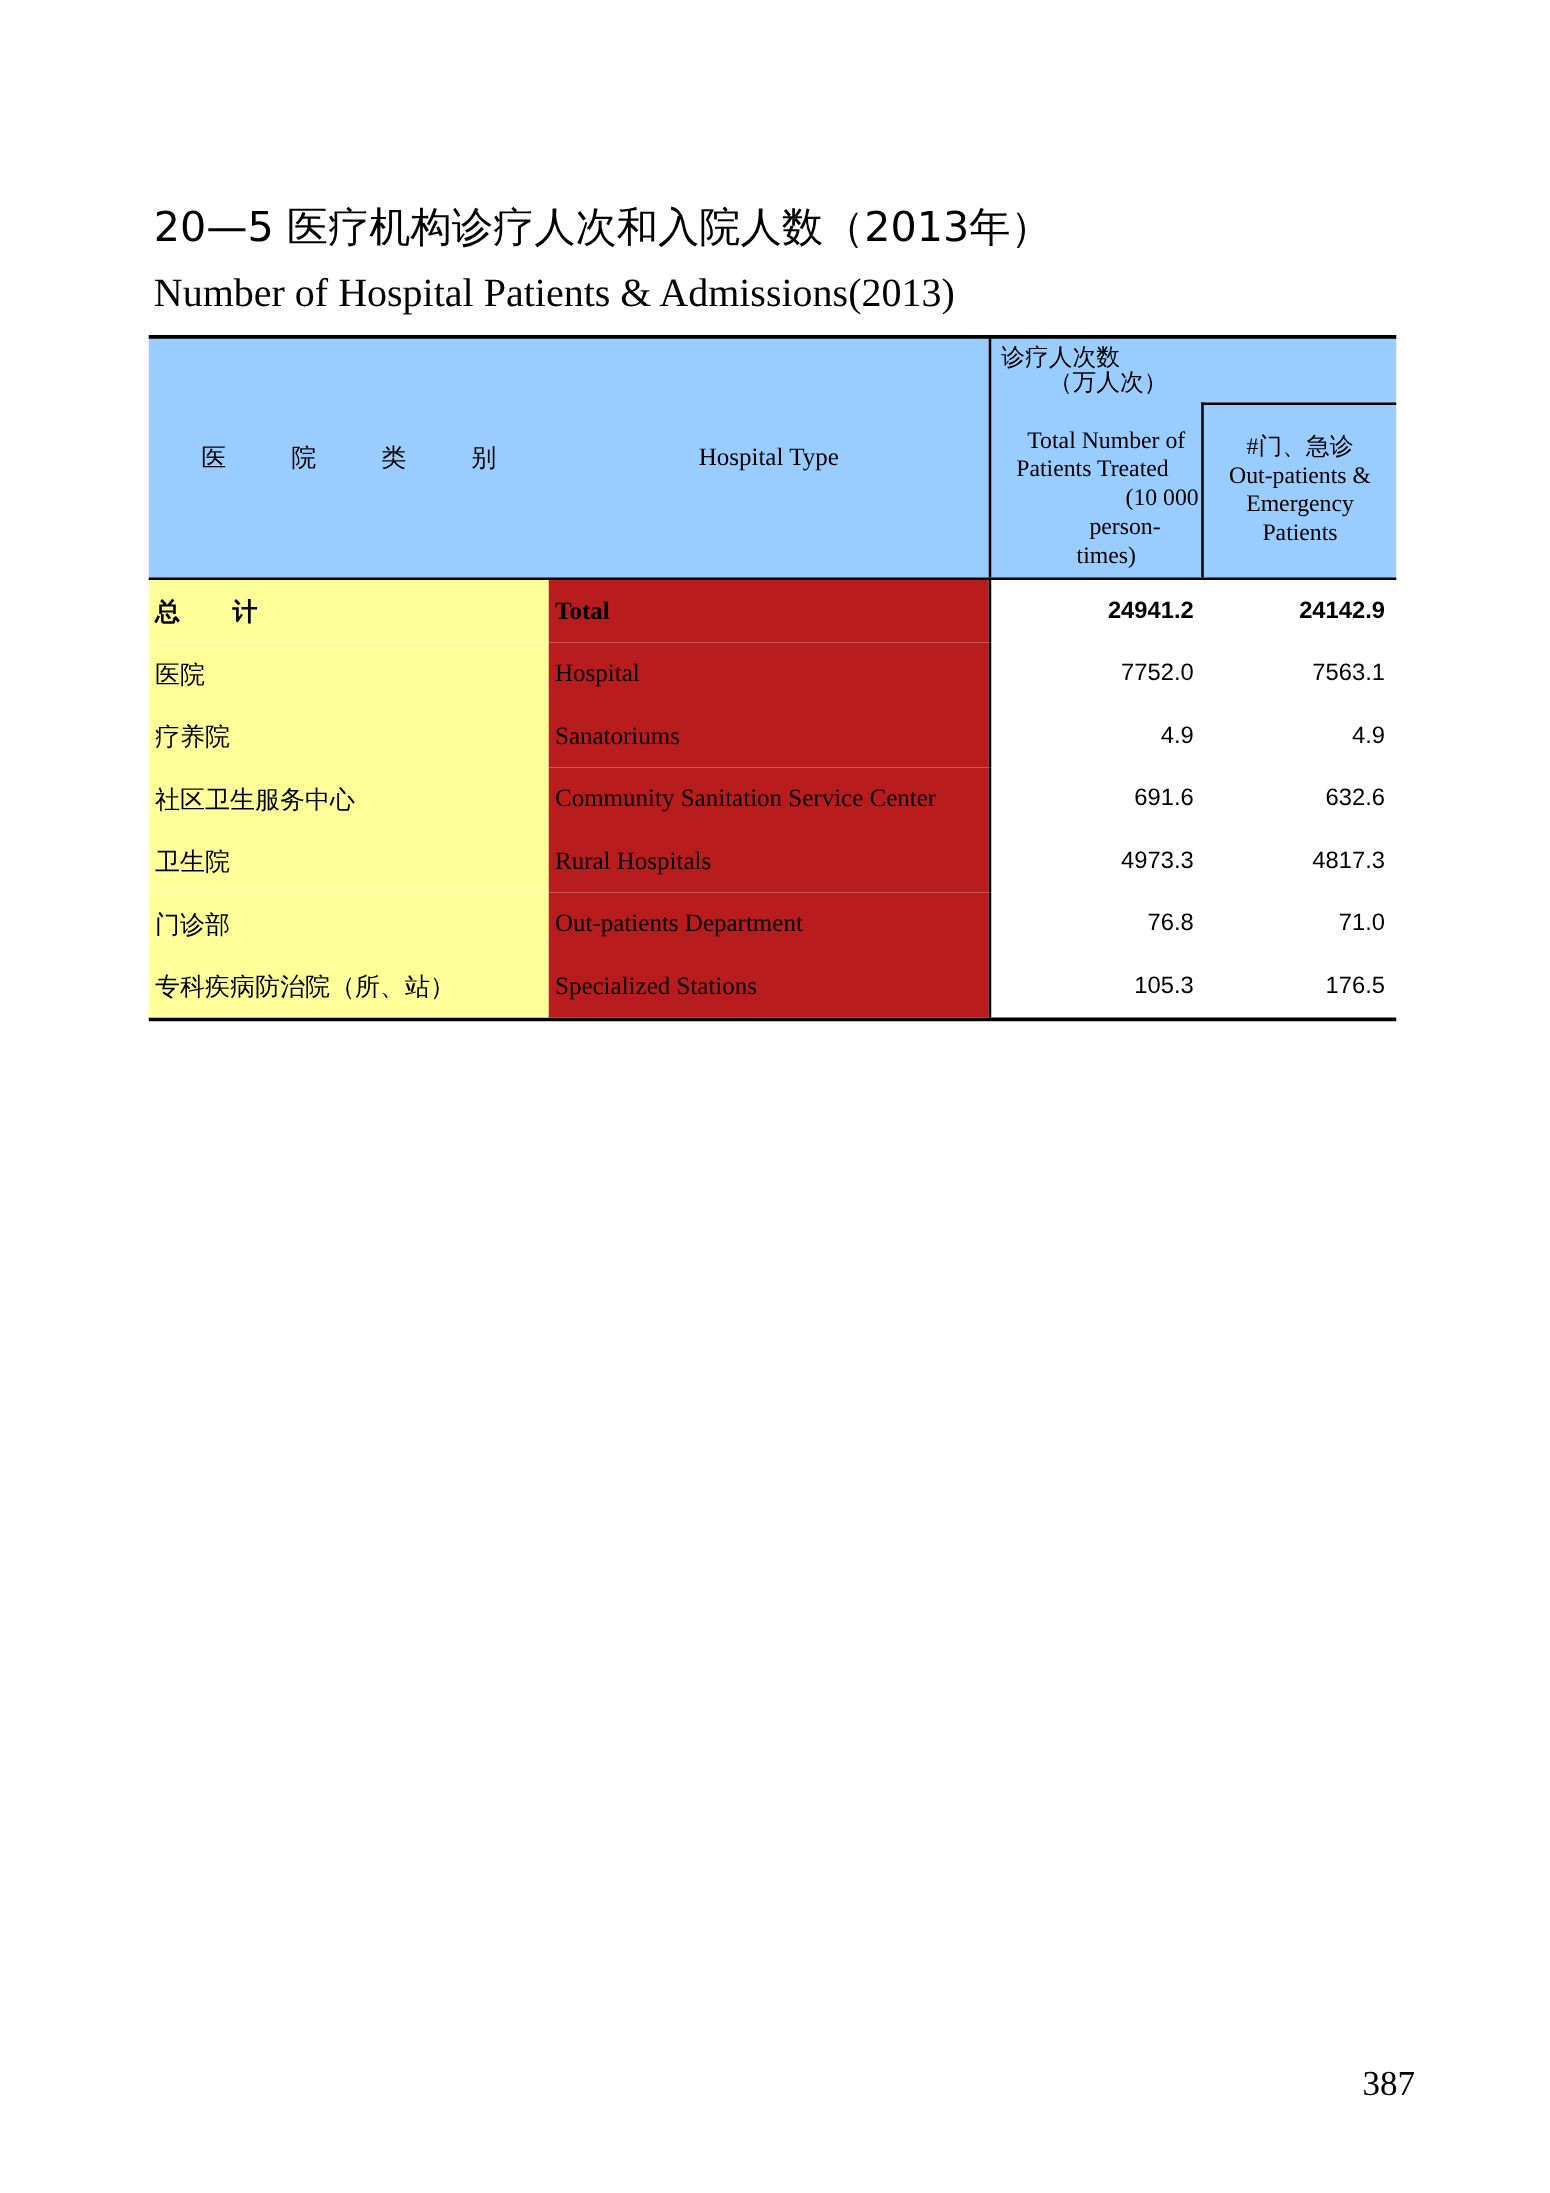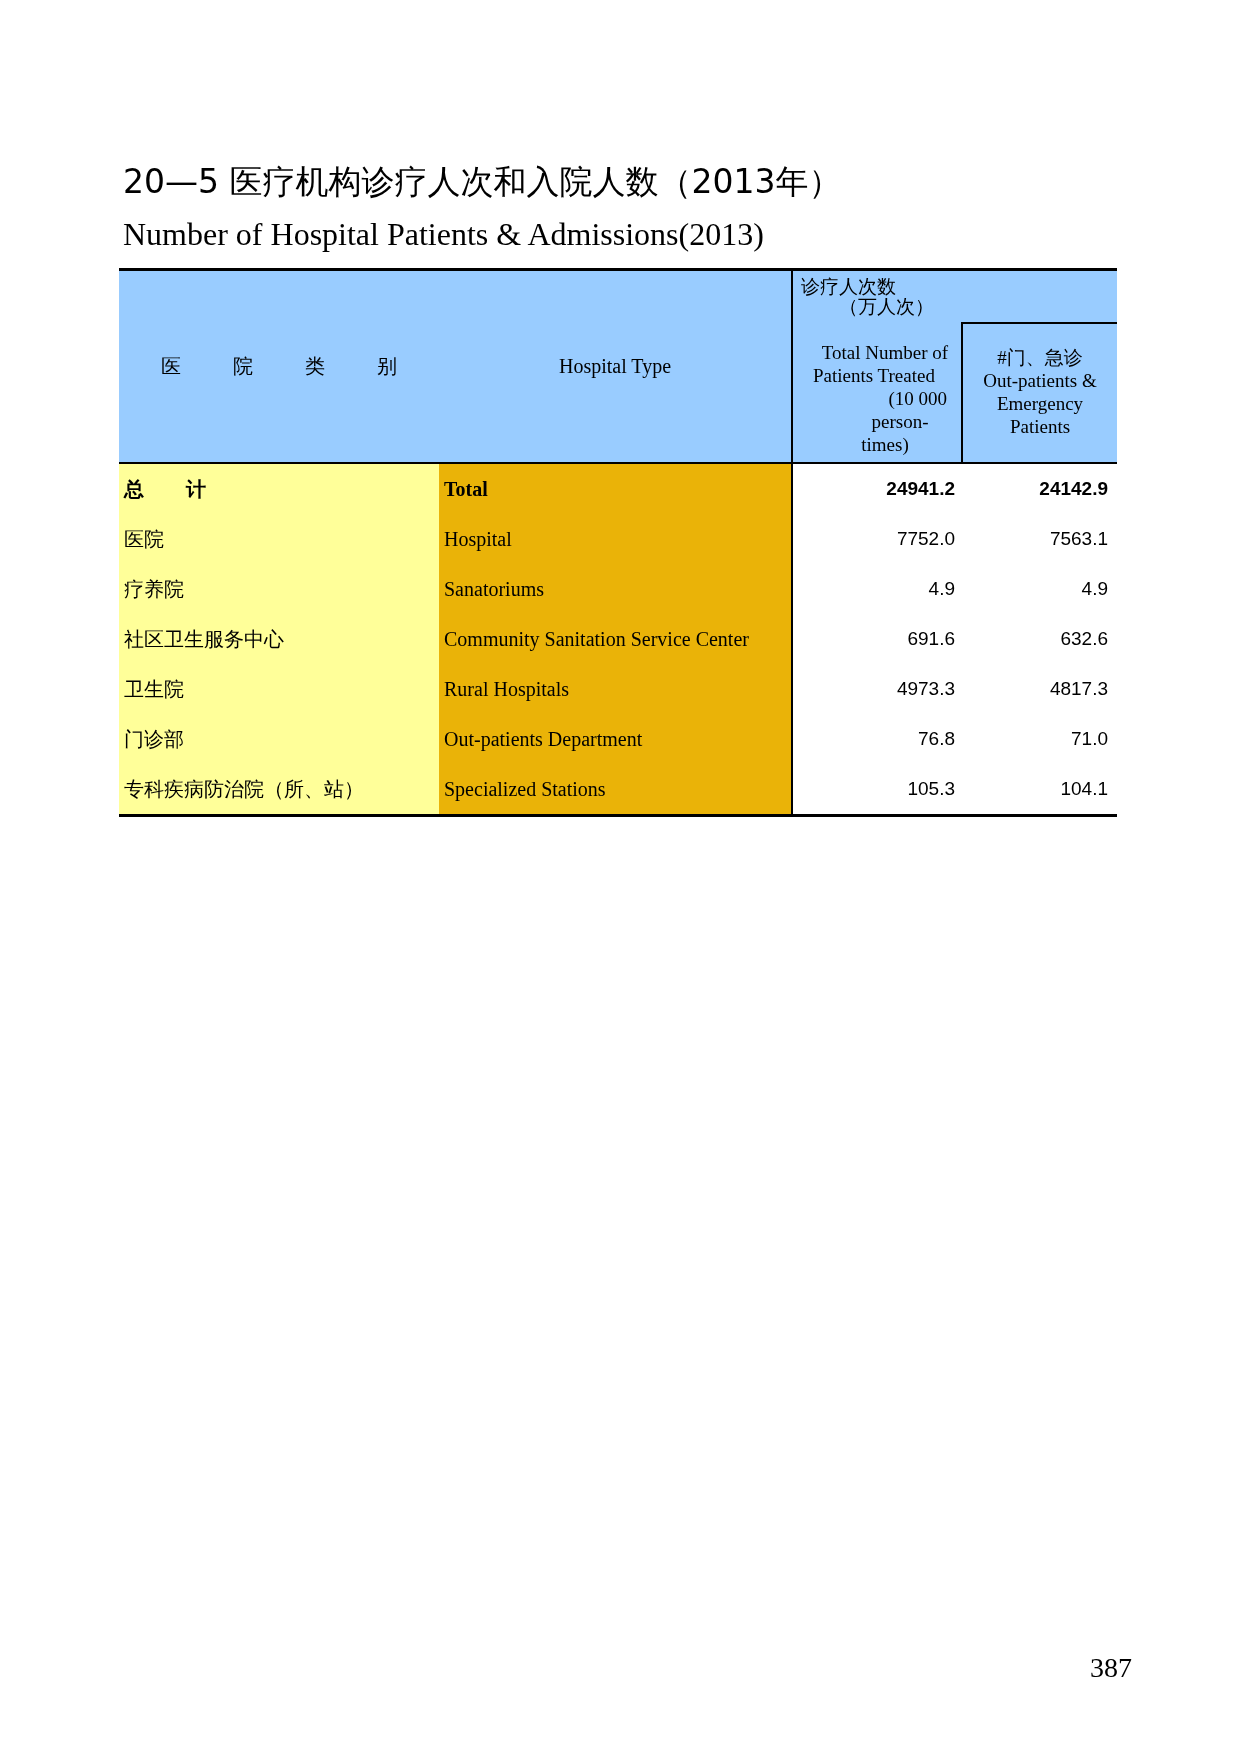--- a/index.html
+++ b/index.html
@@ -17,29 +17,29 @@
     .hdr .c-cn span { margin: 0 26px; }
     .hdr .c-en { position: absolute; left: 320px; width: 352px; top: 0; bottom: 0;
                  display: flex; align-items: center; justify-content: center; font-size: 20px; }
     .hdr .c-grp { position: absolute; left: 672px; right: 0; top: 0; bottom: 0;
                   border-left: 2px solid #000; }
     .grp-title { position: absolute; left: 8px; top: 6px; font-size: 19px; line-height: 20px; }
     .grp-title .l2 { padding-left: 38px; display: block; }
     .sub1 { position: absolute; left: 0; width: 168px; top: 70px; bottom: 0;
             text-align: center; font-size: 19px; line-height: 23px; padding-top: 0px; }
     .sub1 .r { display: block; margin-left: 16px; }
-    .sub1 .ra { text-align: right; padding-right: 14px; }
+    .sub1 .ra { text-align: right; padding-right: 2px; }
     .sub2 { position: absolute; left: 168px; right: 0; top: 51px; bottom: 0;
             border-left: 2px solid #000; border-top: 2px solid #000; text-align: center;
             font-size: 19px; line-height: 23px; padding-top: 22px; box-sizing: border-box; }
     .body { position: relative; border-bottom: 3px solid #000; }
     .row { position: relative; height: 50px; }
     .row .a { position: absolute; left: 0; width: 320px; top: 0; bottom: 0; background: #ffff99;
               padding-left: 5px; box-sizing: border-box; display: flex; align-items: center; font-size: 20px; }
-    .row .b { position: absolute; left: 320px; width: 352px; top: 0; bottom: 0; background: #eab308;
+    .row .b { position: absolute; left: 320px; width: 352px; top: 0; bottom: 0; background: #b91c1c;
               padding-left: 5px; box-sizing: border-box; display: flex; align-items: center; font-size: 20px; }
     .row .v1 { position: absolute; left: 672px; width: 170px; top: 0; bottom: 0; border-left: 2px solid #000;
                box-sizing: border-box; display: flex; align-items: center; justify-content: flex-end;
                padding-right: 6px; font-family: "Liberation Sans", sans-serif; font-size: 19px; }
     .row .v2 { position: absolute; left: 842px; right: 0; top: 0; bottom: 0;
                box-sizing: border-box; display: flex; align-items: center; justify-content: flex-end;
                padding-right: 9px; font-family: "Liberation Sans", sans-serif; font-size: 19px; }
     .row.total { font-weight: bold; }
     .row.total .a span.sp { margin-left: 42px; }
     .page-no { position: absolute; left: 1090px; top: 1636px; font-size: 28px; margin-top: 16px; }
@@ -117,18 +117,18 @@
     <div class="row">
       <div class="a">门诊部</div>
       <div class="b">Out-patients Department</div>
       <div class="v1">76.8</div>
       <div class="v2">71.0</div>
     </div>
     <div class="row">
       <div class="a">专科疾病防治院（所、站）</div>
       <div class="b">Specialized Stations</div>
       <div class="v1">105.3</div>
-      <div class="v2">104.1</div>
+      <div class="v2">176.5</div>
     </div>
   </div>
 </div>
 
 <div class="page-no">387</div>
 
 </body></html>

